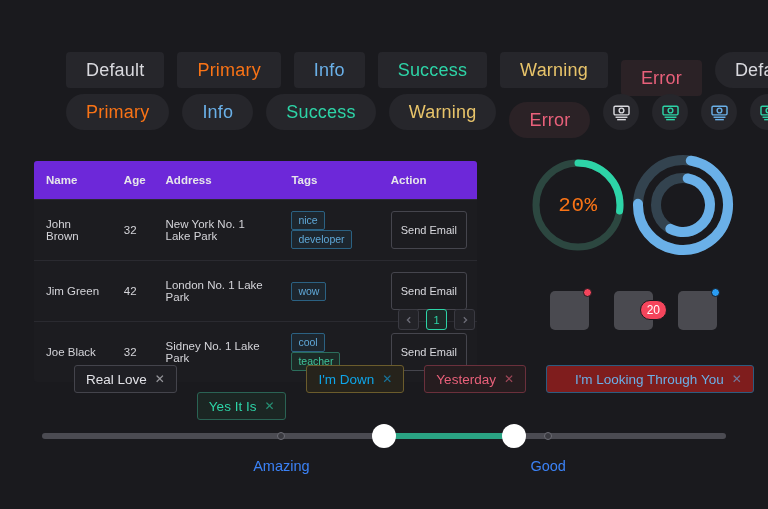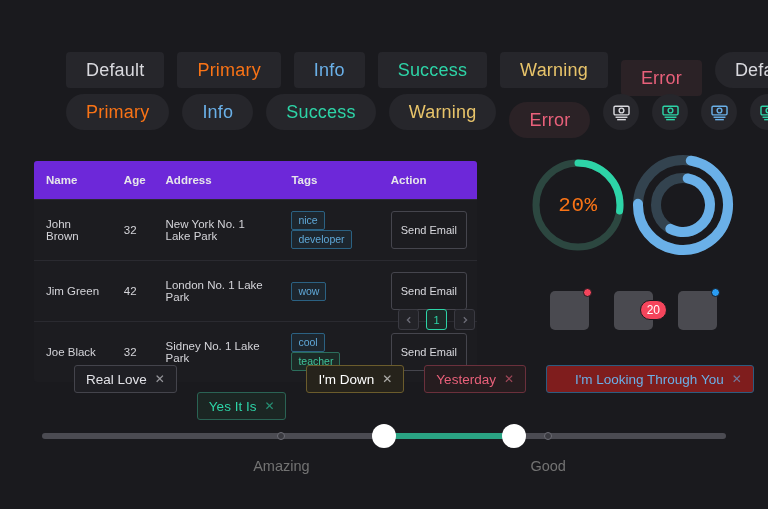--- a/index.html
+++ b/index.html
@@ -173,21 +173,21 @@
     border-radius: 3px;
     border: 1px solid #44444c;
     background: #1f1f24;
     font-size: 13.5px;
     color: #e2e2e7;
     cursor: default;
     white-space: nowrap;
   }
   .ctag .x { font-size: 12px; opacity: .62; cursor: pointer; line-height: 1; }
   .ctag.green  { border-color: #2a6354; color: #2dd4a7; background: #1b2623; margin-top: 27px; }
-  .ctag.yellow { border-color: #6b5c2c; color: #ffffff; background: #26231b; }
+  .ctag.yellow { border-color: #6b5c2c; color: #0ea5e9; background: #26231b; }
   .ctag.red    { border-color: #6b303c; color: #e8607a; background: #261c1f; }
   .ctag.blue   { border-color: #2c5c80; color: #6ab0e8; background: #7f1d1d; padding-left: 28px; }
 
   
   #slider { position: absolute; left: 42px; top: 430px; width: 684px; height: 60px; }
   .rail {
     position: absolute; left: 0; top: 3px;
     width: 100%; height: 6px;
     background: #4b4b52; border-radius: 3px;
   }
@@ -205,21 +205,21 @@
     position: absolute; top: -6px;
     width: 24px; height: 24px; margin-left: -12px;
     border-radius: 50%;
     background: #ffffff;
     cursor: pointer;
   }
   .mark-label {
     position: absolute; top: 28px;
     transform: translateX(-50%);
     font-size: 14.5px;
-    color: #737373;
+    color: #3b82f6;
     white-space: nowrap;
     text-align: right;
   }
 </style>
 </head>
 <body>
 
 <div class="page">
 
   <div class="btn-row" id="row-square">

